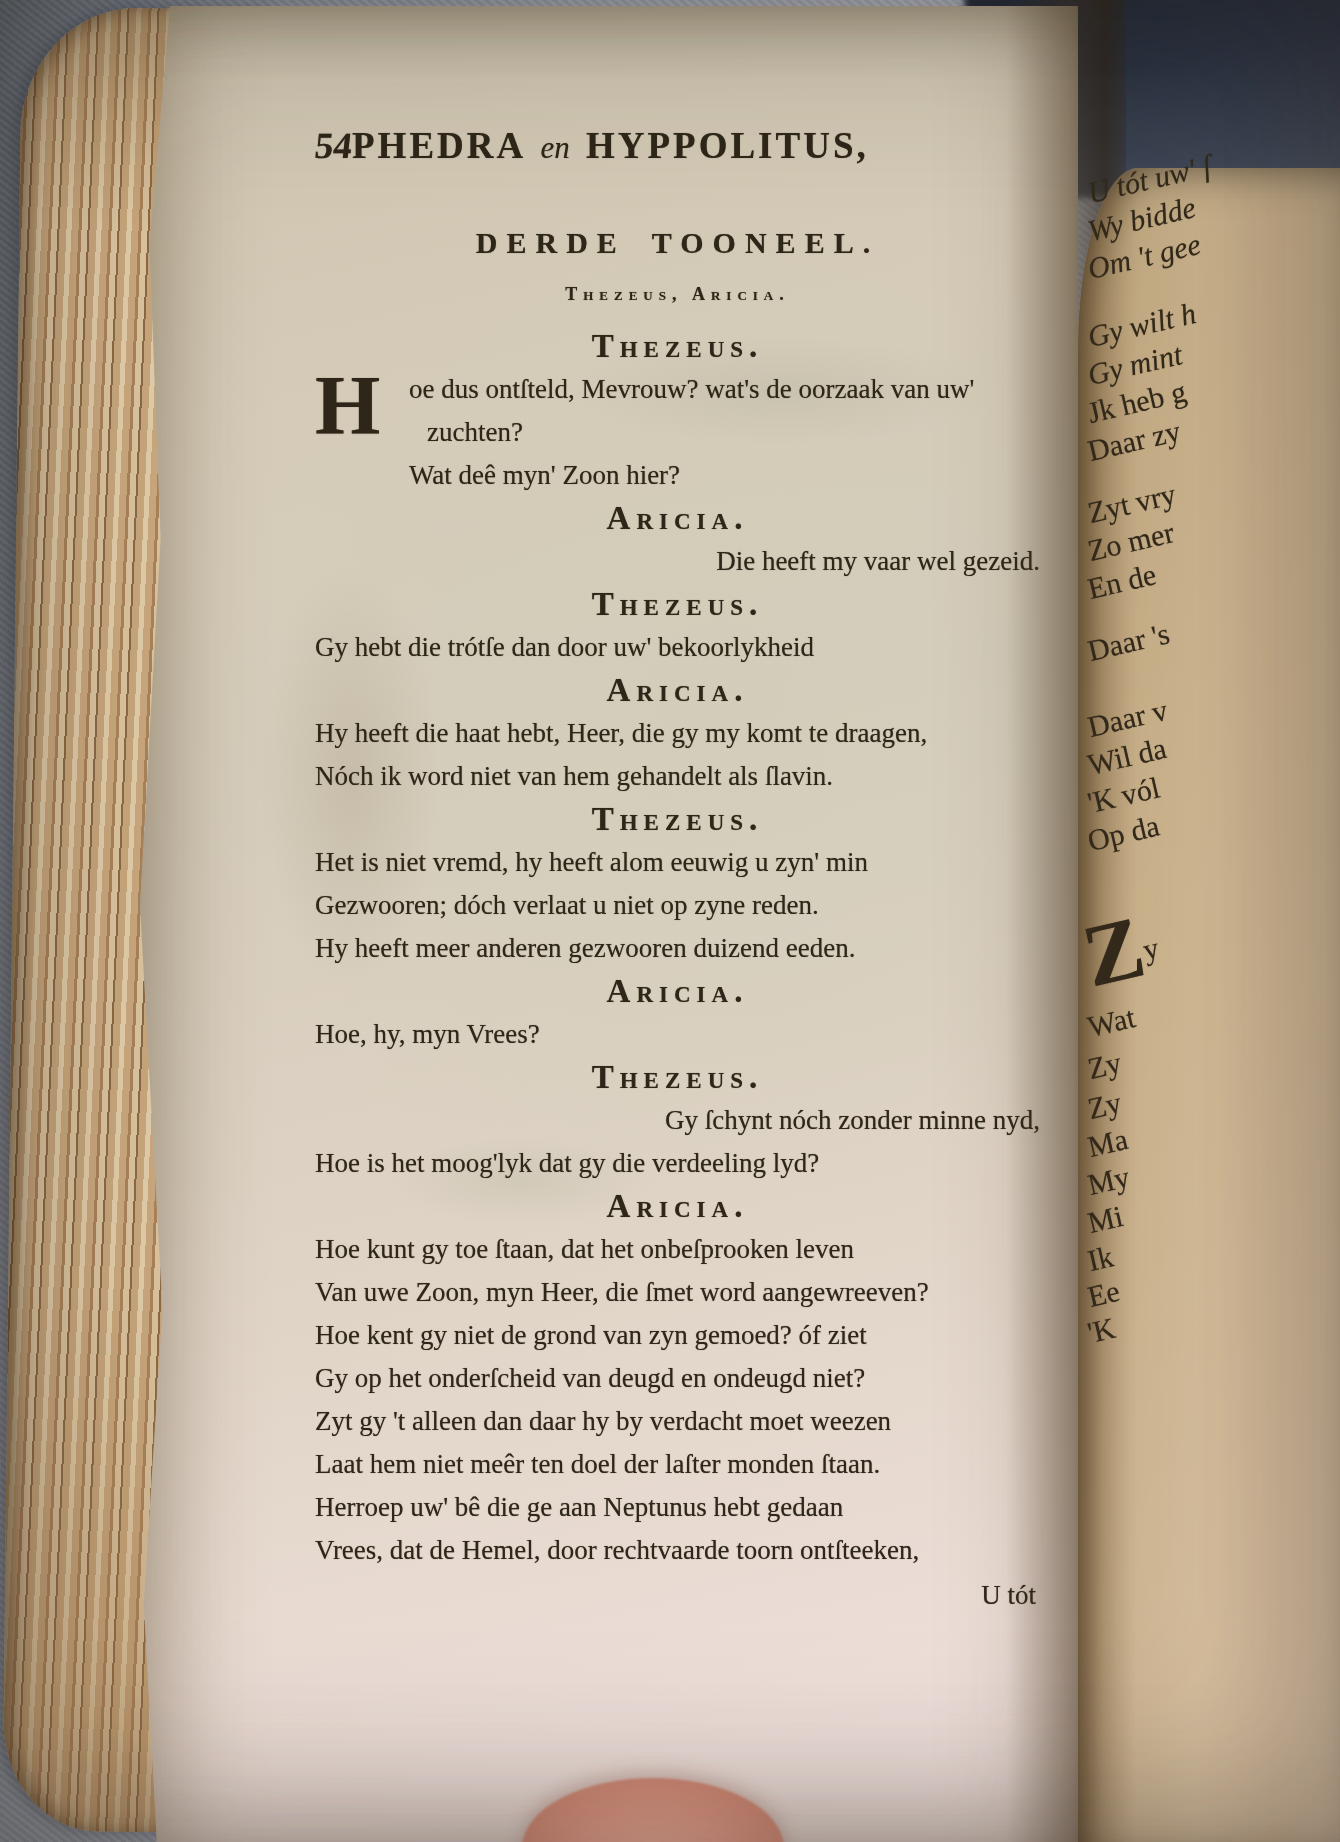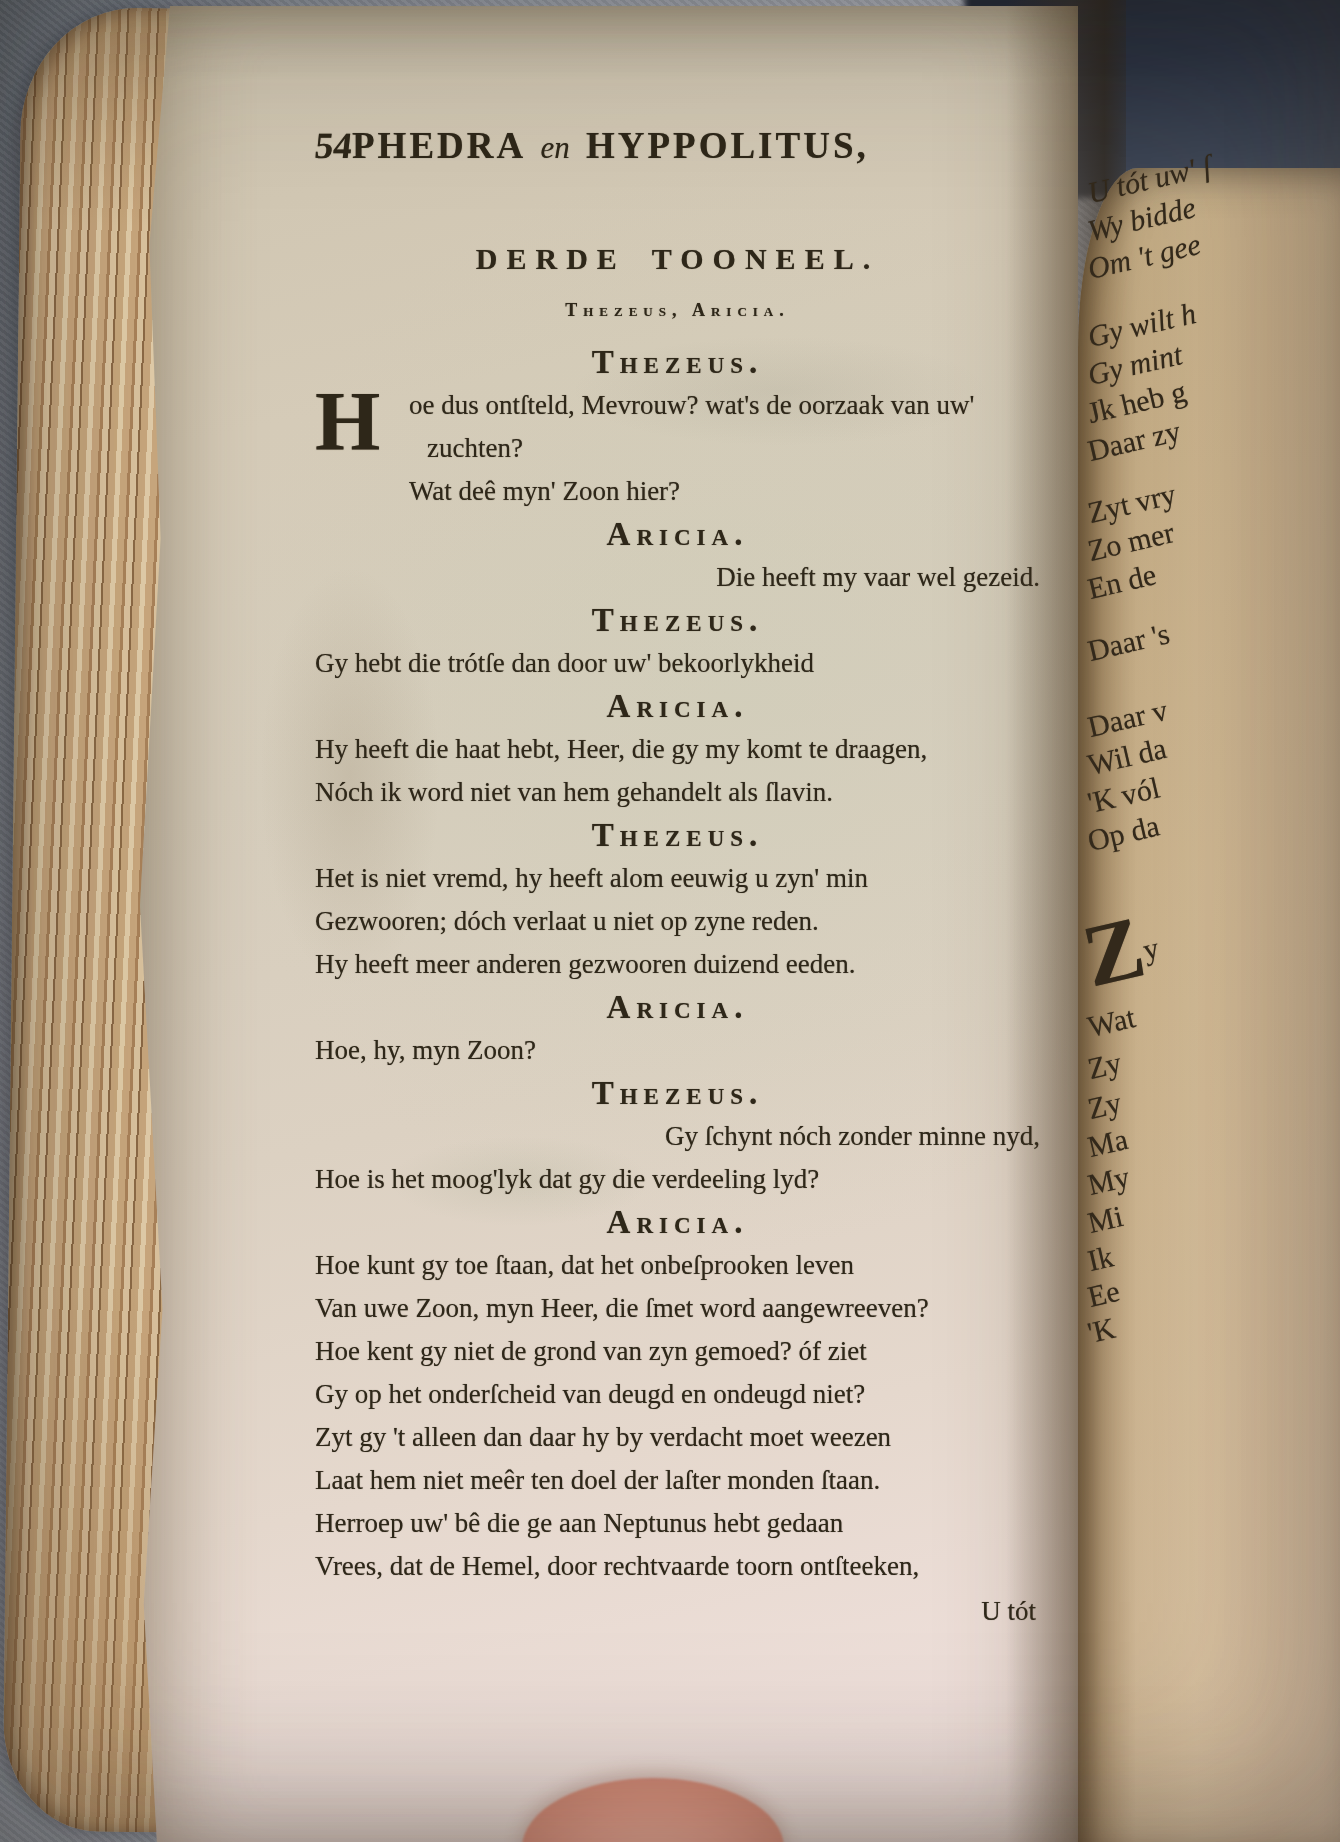--- a/index.html
+++ b/index.html
@@ -55,21 +55,21 @@
   .header-row{
     position:absolute;left:175px;top:118px;width:725px;
     display:flex;align-items:baseline;
   }
   .pagenum{font-size:37px;font-weight:bold;transform:skewX(-6deg);}
   .header-title{
     flex:1;text-align:left;font-size:37px;letter-spacing:3px;font-weight:bold;word-spacing:4px;
   }
   .header-title .conj{font-style:italic;font-weight:normal;font-size:31px;letter-spacing:0;text-transform:none;}
 
-  .textcol{position:absolute;left:175px;top:230px;width:725px;}
+  .textcol{position:absolute;left:175px;top:214px;width:725px;}
   .scene{
     text-align:center;font-size:30px;font-weight:bold;letter-spacing:9px;margin-top:6px;word-spacing:10px;
   }
   .chars{
     text-align:center;font-variant:small-caps;font-size:18px;font-weight:bold;letter-spacing:6px;margin-top:24px;
   }
   #lines{margin-top:20px;}
   .ln{font-size:27px;line-height:43px;white-space:nowrap;}
   .ln.speaker{text-align:center;font-variant:small-caps;font-weight:bold;letter-spacing:6px;font-size:33px;}
   .ln.right{text-align:right;}
@@ -145,21 +145,21 @@
           <div class="ln speaker">Thezeus.</div>
           <div class="ln verse">Gy hebt die trótſe dan door uw' bekoorlykheid</div>
           <div class="ln speaker">Aricia.</div>
           <div class="ln verse">Hy heeft die haat hebt, Heer, die gy my komt te draagen,</div>
           <div class="ln verse">Nóch ik word niet van hem gehandelt als ſlavin.</div>
           <div class="ln speaker">Thezeus.</div>
           <div class="ln verse">Het is niet vremd, hy heeft alom eeuwig u zyn' min</div>
           <div class="ln verse">Gezwooren; dóch verlaat u niet op zyne reden.</div>
           <div class="ln verse">Hy heeft meer anderen gezwooren duizend eeden.</div>
           <div class="ln speaker">Aricia.</div>
-          <div class="ln verse">Hoe, hy, myn Zoon?</div>
+          <div class="ln verse">Hoe, hy, myn Vrees?</div>
           <div class="ln speaker">Thezeus.</div>
           <div class="ln right">Gy ſchynt nóch zonder minne nyd,</div>
           <div class="ln verse">Hoe is het moog'lyk dat gy die verdeeling lyd?</div>
           <div class="ln speaker">Aricia.</div>
           <div class="ln verse">Hoe kunt gy toe ſtaan, dat het onbeſprooken leven</div>
           <div class="ln verse">Van uwe Zoon, myn Heer, die ſmet word aangewreeven?</div>
           <div class="ln verse">Hoe kent gy niet de grond van zyn gemoed? óf ziet</div>
           <div class="ln verse">Gy op het onderſcheid van deugd en ondeugd niet?</div>
           <div class="ln verse">Zyt gy 't alleen dan daar hy by verdacht moet weezen</div>
           <div class="ln verse">Laat hem niet meêr ten doel der laſter monden ſtaan.</div>

